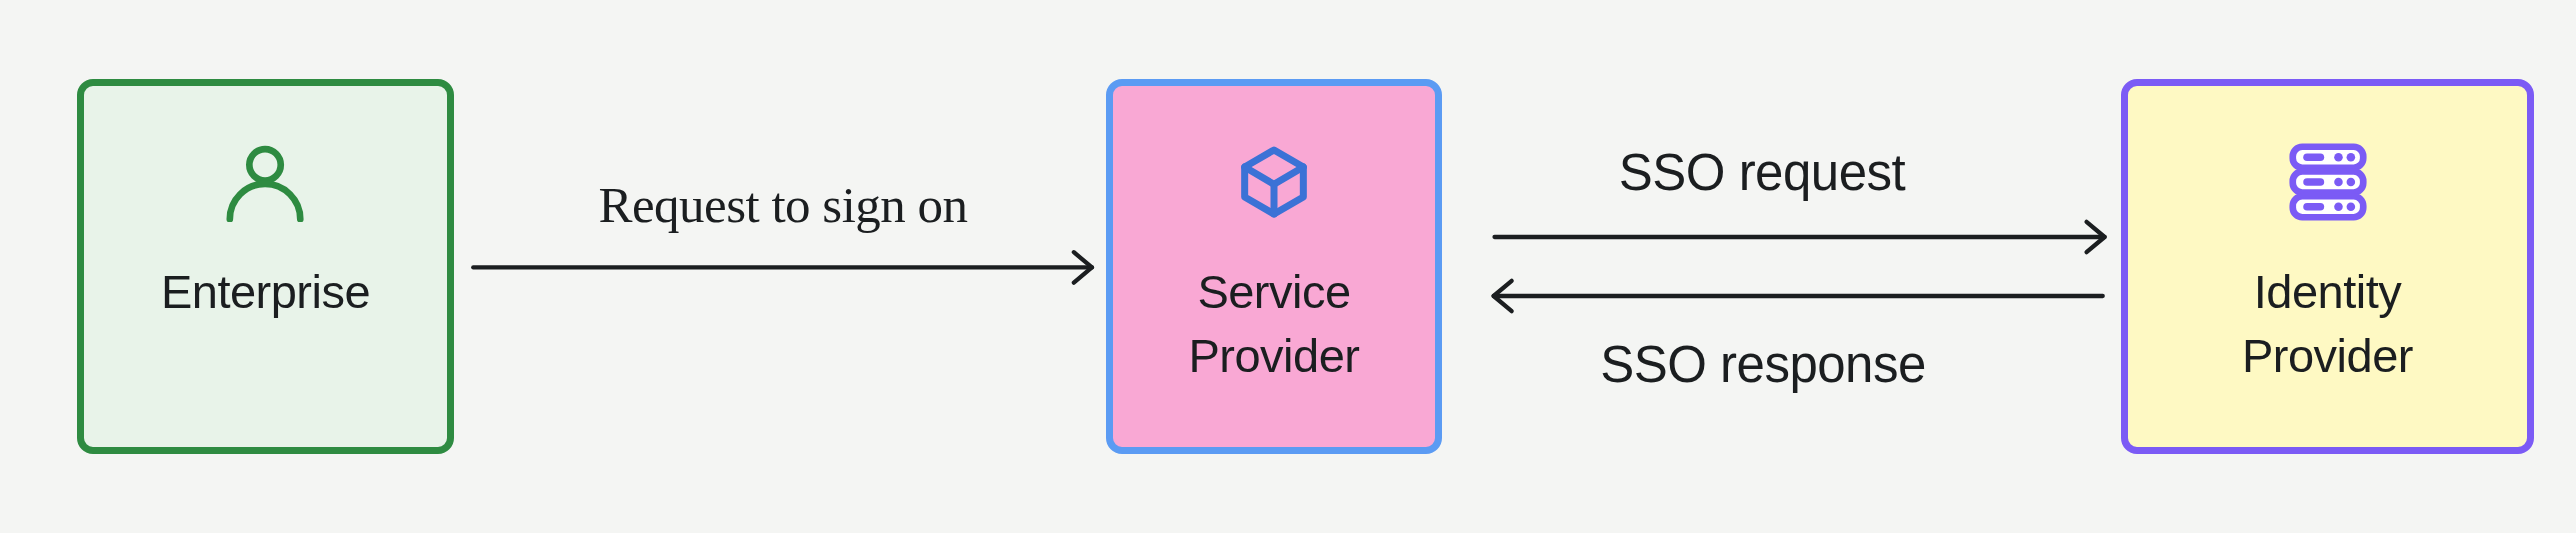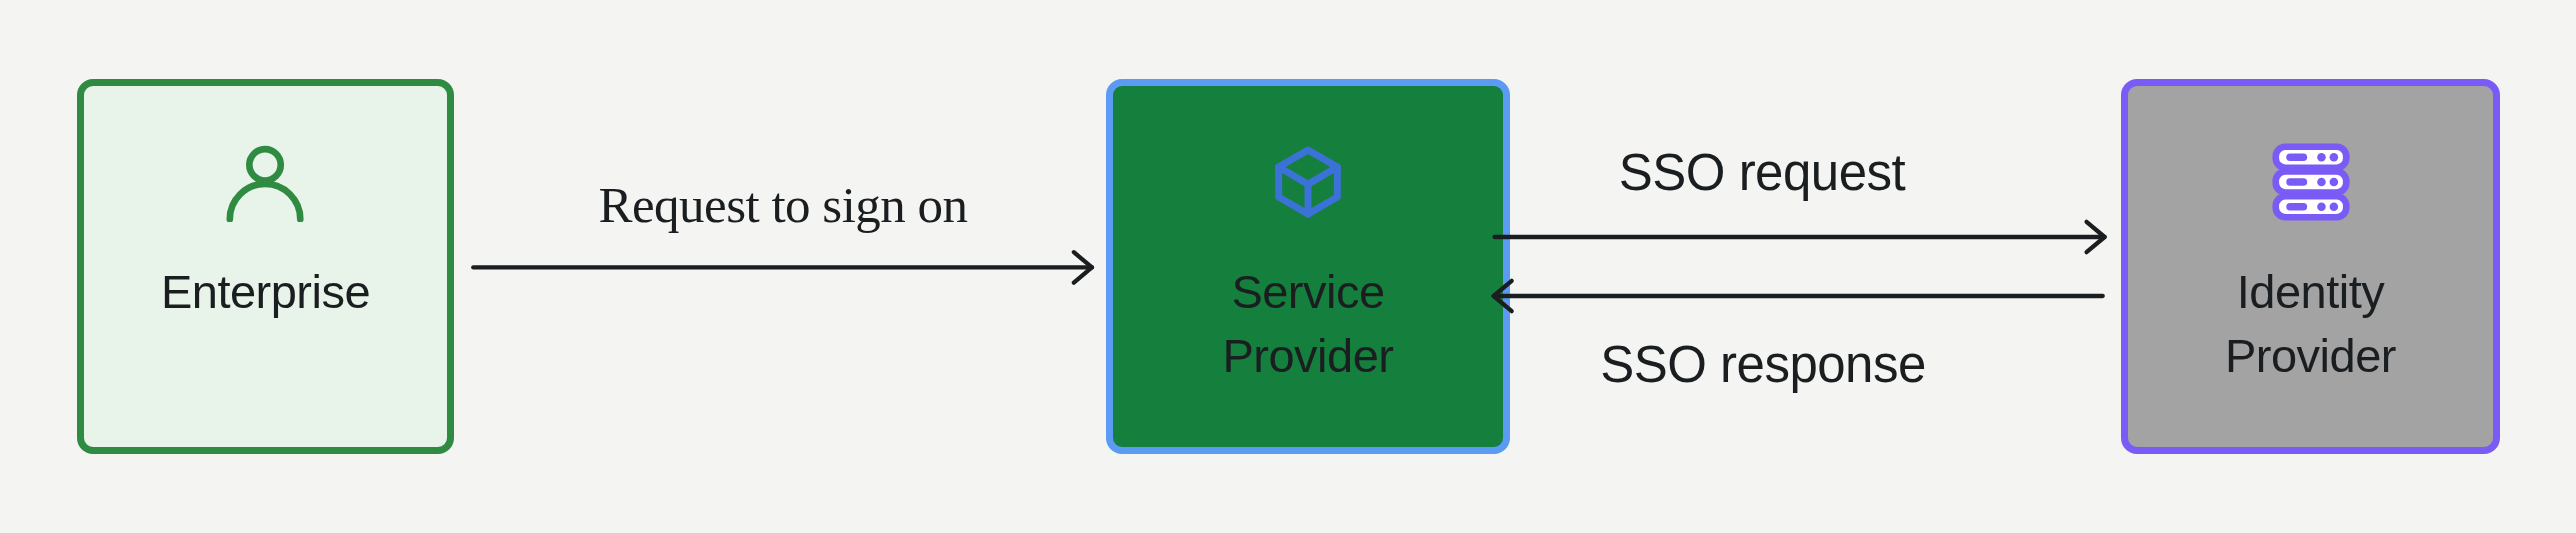--- a/index.html
+++ b/index.html
@@ -21,22 +21,22 @@
     top: 79px;
     height: 375px;
     box-sizing: border-box;
     border-radius: 16px;
     border: 7.6px solid;
     display: flex;
     flex-direction: column;
     align-items: center;
   }
   .node-green  { left: 77px;   width: 377px; border-color: #2e8b41; background: #e8f3e9; }
-  .node-blue   { left: 1106px; width: 404px; border-color: #5b9bf3; background: #15803d; }
-  .node-purple { left: 2121px; width: 379px; border-color: #7b5bf5; background: #a3a3a3; }
+  .node-blue   { left: 1106px; width: 336px; border-color: #5b9bf3; background: #f9a8d4; }
+  .node-purple { left: 2121px; width: 413px; border-color: #7b5bf5; background: #fef9c3; }
   .node .icon {
     margin-top: 56px;
     width: 80px;
     height: 80px;
     flex: none;
   }
   .node .label {
     margin-top: 38px;
     font-size: 47px;
     line-height: 64px;

